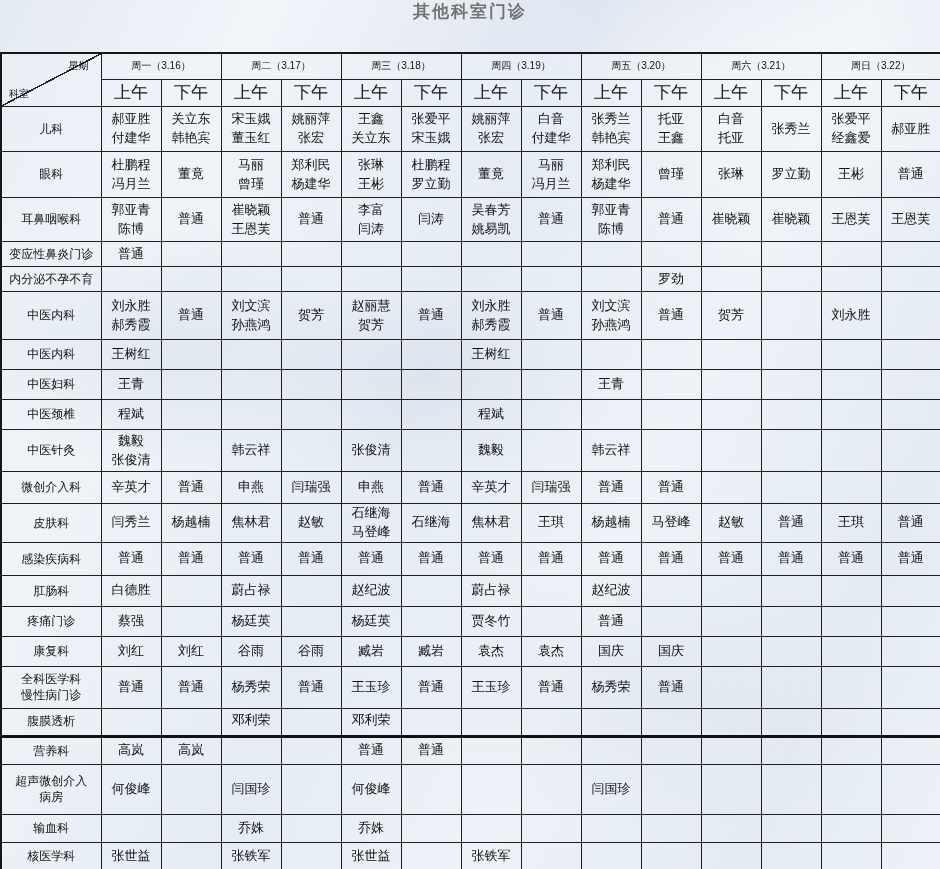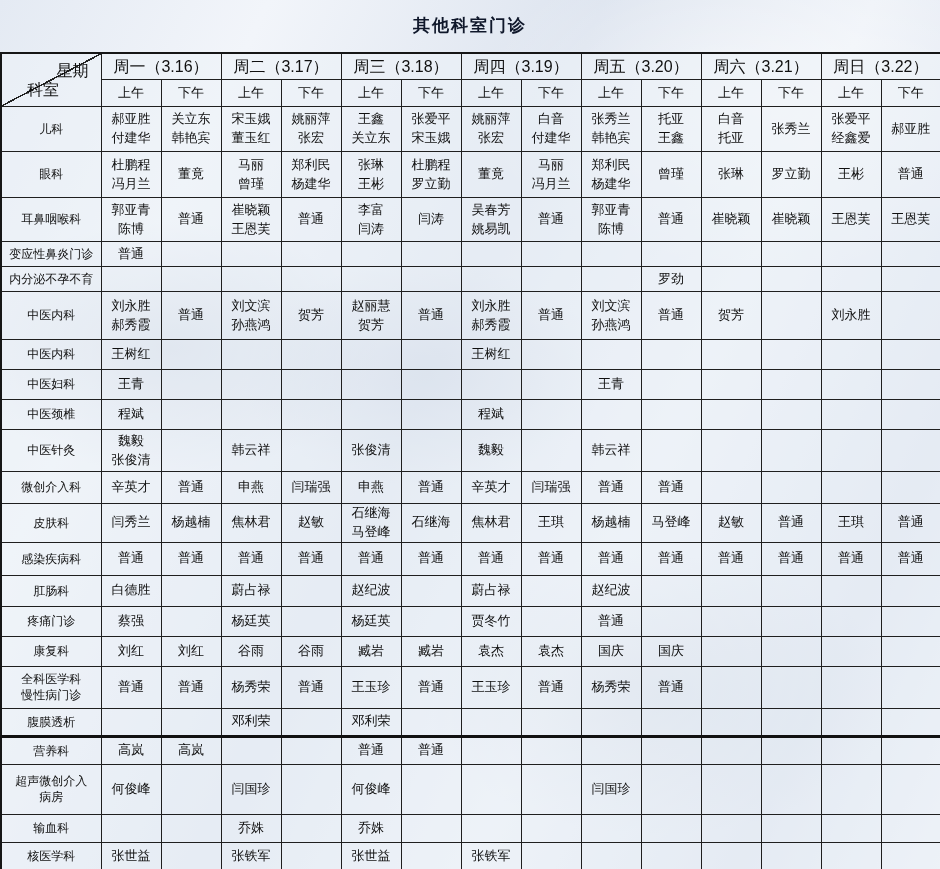--- a/index.html
+++ b/index.html
@@ -7,49 +7,49 @@
     width:940px;height:869px;position:relative;overflow:hidden;
     font-family:"Liberation Sans","DejaVu Sans",sans-serif;
     background:
       radial-gradient(ellipse 300px 180px at 18% 40%, rgba(158,173,198,0.35), transparent 70%),
       radial-gradient(ellipse 260px 160px at 45% 43%, rgba(150,165,195,0.28), transparent 70%),
       radial-gradient(ellipse 420px 240px at 82% 12%, rgba(255,255,255,0.55), transparent 70%),
       radial-gradient(ellipse 340px 200px at 70% 80%, rgba(165,178,200,0.25), transparent 70%),
       linear-gradient(115deg,#e4eaf3 0%,#f2f5fa 20%,#dde4ef 45%,#eef2f8 65%,#dbe2ee 85%,#edf1f7 100%);
   }
   .title{
-    position:absolute;top:14px;left:0;width:100%;
+    position:absolute;top:0;left:0;width:100%;
     text-align:center;font-size:17px;font-weight:bold;
-    letter-spacing:2px;color:#0f172a;
+    letter-spacing:2px;color:#737373;
   }
   table{
     position:absolute;top:52px;left:0;width:940px;
     border-collapse:collapse;table-layout:fixed;
     border:2px solid #161616;
   }
   th,td{
     border:1px solid #1f1f1f;
     text-align:center;vertical-align:middle;
     font-size:13px;color:#101010;padding:0 1px;
     background:rgba(237,242,248,0.55);
     overflow:hidden;line-height:1.45;
     font-weight:normal;
   }
-  thead tr.days th{height:25px;font-size:16px;}
-  thead tr.sessions th{height:26px;font-size:13px;}
+  thead tr.days th{height:25px;font-size:10px;}
+  thead tr.sessions th{height:26px;font-size:17px;}
   td.dept{font-size:12px;line-height:1.35;}
-  tbody tr:nth-child(18) td{border-bottom:3px solid #111;}
+  tbody tr:nth-child(18) td{border-bottom:3px solid #111;font-family:Liberation Mono, monospace;}
   .corner{
     position:relative;
     background-image:linear-gradient(to bottom right,
       transparent calc(50% - 1px), #222 calc(50% - 1px),
       #222 calc(50% + 0.5px), transparent calc(50% + 0.5px));
   }
   .corner .c-top{position:absolute;top:5px;right:12px;}
-  .corner .c-bot{position:absolute;bottom:5px;left:7px;margin-left:18px;}
+  .corner .c-bot{position:absolute;bottom:5px;left:7px;}
 </style>
 </head>
 <body>
 
 <div class="title">其他科室门诊</div>
 
 <table>
   <colgroup id="cols">
       <col style="width: 100px;">
       <col style="width: 60px;">

